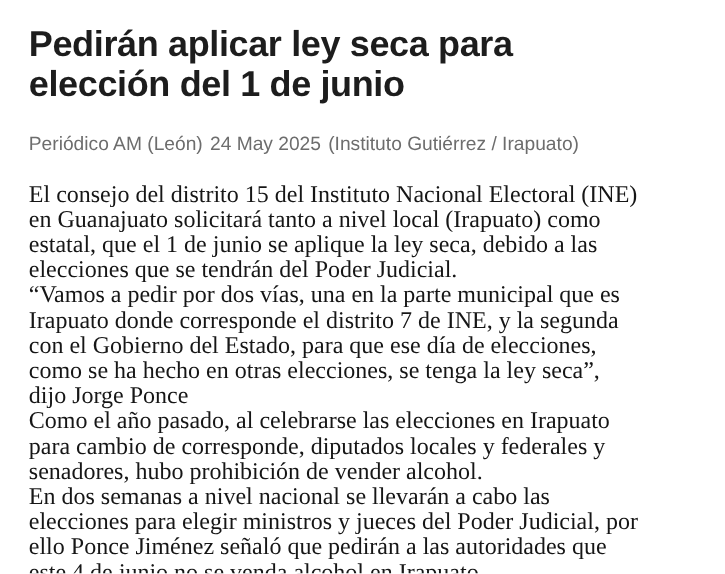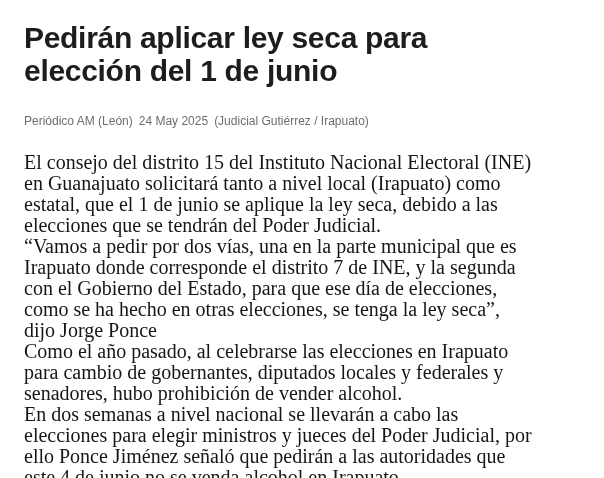--- a/index.html
+++ b/index.html
@@ -31,21 +31,21 @@
     line-height: 33px;
     letter-spacing: -0.3px;
     color: var(--headline-color);
   }
   .byline {
     margin-top: 26px;
     display: flex;
     align-items: baseline;
     gap: 6px;
     font-family: "Liberation Sans", sans-serif;
-    font-size: 12px;
+    font-size: 16px;
     line-height: 16px;
     color: var(--byline-color);
     white-space: nowrap;
   }
   .article-body {
     margin-top: 23px;
     font-family: "Liberation Serif", serif;
     font-size: 20px;
     line-height: 21px;
     color: var(--body-color);
@@ -57,22 +57,22 @@
 </style>
 </head>
 <body>
 
 <main class="page">
   <h1 class="headline">Pedirán aplicar ley seca para elección del 1 de junio</h1>
 
   <div class="byline">
     <span>Periódico AM (León)</span>
     <span>24 May 2025</span>
-    <span>(Judicial Gutiérrez / Irapuato)</span>
+    <span>(Instituto Gutiérrez / Irapuato)</span>
   </div>
 
   <div class="article-body">
       <p>El consejo del distrito 15 del Instituto Nacional Electoral (INE) en Guanajuato solicitará tanto a nivel local (Irapuato) como estatal, que el 1 de junio se aplique la ley seca, debido a las elecciones que se tendrán del Poder Judicial.</p>
       <p>“Vamos a pedir por dos vías, una en la parte municipal que es Irapuato donde corresponde el distrito 7 de INE, y la segunda con el Gobierno del Estado, para que ese día de elecciones, como se ha hecho en otras elecciones, se tenga la ley seca”, dijo Jorge Ponce</p>
-      <p>Como el año pasado, al celebrarse las elecciones en Irapuato para cambio de gobernantes, diputados locales y federales y senadores, hubo prohibición de vender alcohol.</p>
+      <p>Como el año pasado, al celebrarse las elecciones en Irapuato para cambio de corresponde, diputados locales y federales y senadores, hubo prohibición de vender alcohol.</p>
       <p>En dos semanas a nivel nacional se llevarán a cabo las elecciones para elegir ministros y jueces del Poder Judicial, por ello Ponce Jiménez señaló que pedirán a las autoridades que este 4 de junio no se venda alcohol en Irapuato.</p>
     </div>
 </main>
 
 </body></html>

